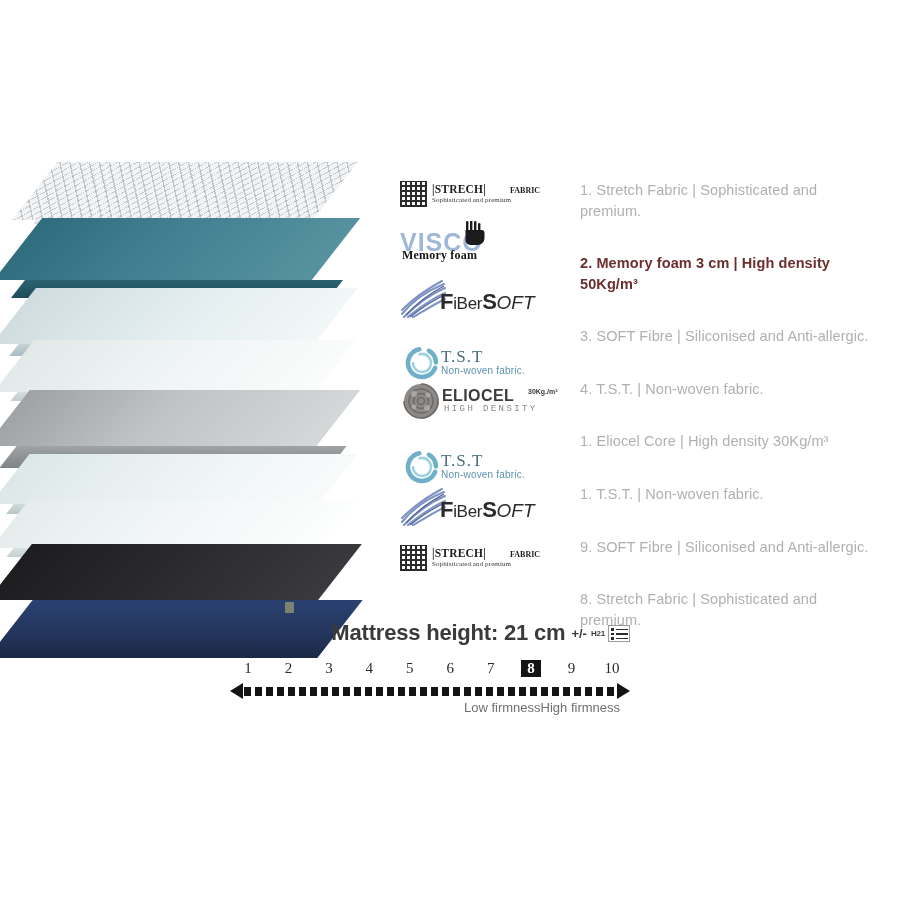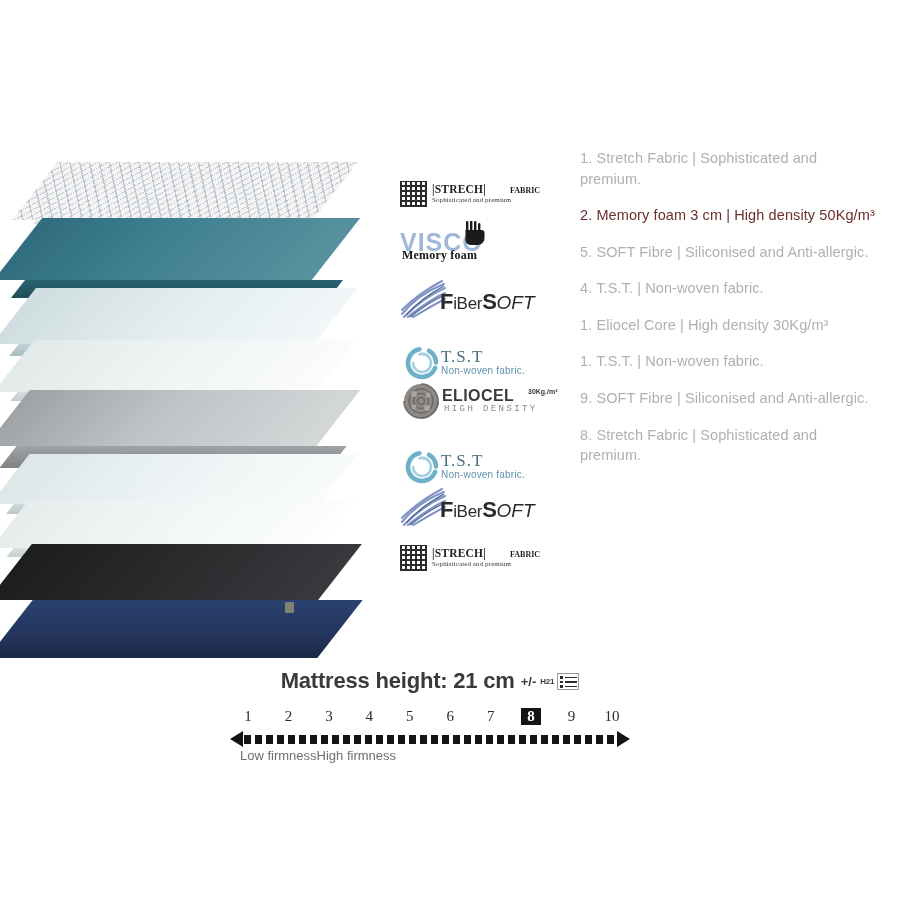--- a/index.html
+++ b/index.html
@@ -138,26 +138,27 @@
 
   
   #spec-list { position:absolute; left:580px; top:148px; width:300px; }
   .spec-item {
     font-family:"Liberation Sans", sans-serif;
     font-size:14.5px;
     line-height:1.42;
     color:#b0b0b0;
     margin-bottom:16px;
     letter-spacing:.1px;
-  }
-  .spec-item.highlight { color:#6d2e2e; font-weight:400; }
+    margin-top:32px;
+  }
+  .spec-item.highlight { color:#6d2e2e; font-weight:700; }
 
   
   #height-block { position:absolute; left:230px; top:620px; width:400px; }
-  #height-row { display:flex; align-items:center; justify-content:center;margin-top:48px; }
+  #height-row { display:flex; align-items:center; justify-content:flex-end; }
   #height-title {
     font-family:"Liberation Sans", sans-serif;
     font-size:22px; font-weight:700; color:#3a3a3a; letter-spacing:-.2px;
   }
   #height-badge { display:flex; align-items:center; margin-left:6px; }
   .pm { font-size:13px; font-weight:700; color:#3a3a3a; }
   .h21 { font-size:8px; font-weight:700; color:#3a3a3a; margin:0 3px 0 4px; letter-spacing:-.2px; }
   .listico {
     width:22px; height:17px; border:1px solid #9a9a9a;
     position:relative; background:#fff;
@@ -179,21 +180,21 @@
   #arrow-row { position:absolute; left:0; top:23px; width:100%; height:16px; display:flex; align-items:center; }
   .arrow-head { width:0; height:0; border-top:8px solid transparent; border-bottom:8px solid transparent; }
   .arrow-left  { border-right:13px solid #141414; }
   .arrow-right { border-left:13px solid #141414; }
   #dotted-bar {
     flex:1 1 auto; height:9px; margin:0 1px;
     background-image:repeating-linear-gradient(90deg,#141414 0 7px, transparent 7px 11px);
   }
   #firm-labels {
     position:absolute; left:0; top:40px; width:100%;
-    display:flex; justify-content:flex-start; padding:0 10px;
+    display:flex; justify-content:flex-end; padding:0 10px;
   }
   .firm-label { font-family:"Liberation Sans", sans-serif; font-size:13px; color:#6f6f6f; }
 </style>
 </head>
 <body>
 
 <div id="page">
 
   <div id="mattress-diagram">
 
@@ -362,21 +363,21 @@
           <span>|STRECH|</span><span class="fab">FABRIC</span>
         </div>
         <div class="strech-l2">Sophisticated and premium</div>
       </div>
     </div>
   </div>
 
   <div id="spec-list">
     <div class="spec-item">1. Stretch Fabric | Sophisticated and premium.</div>
     <div class="spec-item highlight">2. Memory foam 3 cm | High density 50Kg/m³</div>
-    <div class="spec-item">5. SOFT Fibre | Siliconised and Anti-allergic.</div>
+    <div class="spec-item">3. SOFT Fibre | Siliconised and Anti-allergic.</div>
     <div class="spec-item">4. T.S.T. | Non-woven fabric.</div>
     <div class="spec-item">1. Eliocel Core | High density 30Kg/m³</div>
     <div class="spec-item">1. T.S.T. | Non-woven fabric.</div>
     <div class="spec-item">9. SOFT Fibre | Siliconised and Anti-allergic.</div>
     <div class="spec-item">8. Stretch Fabric | Sophisticated and premium.</div>
   </div>
 
   <div id="height-block">
 
     <div id="height-row">

